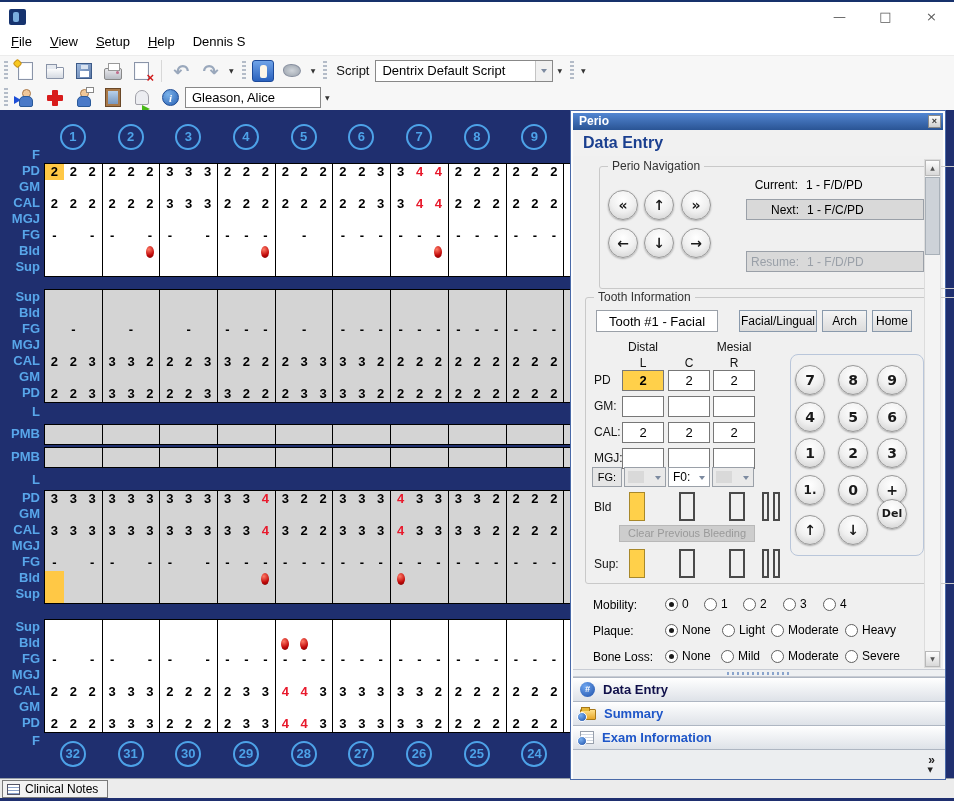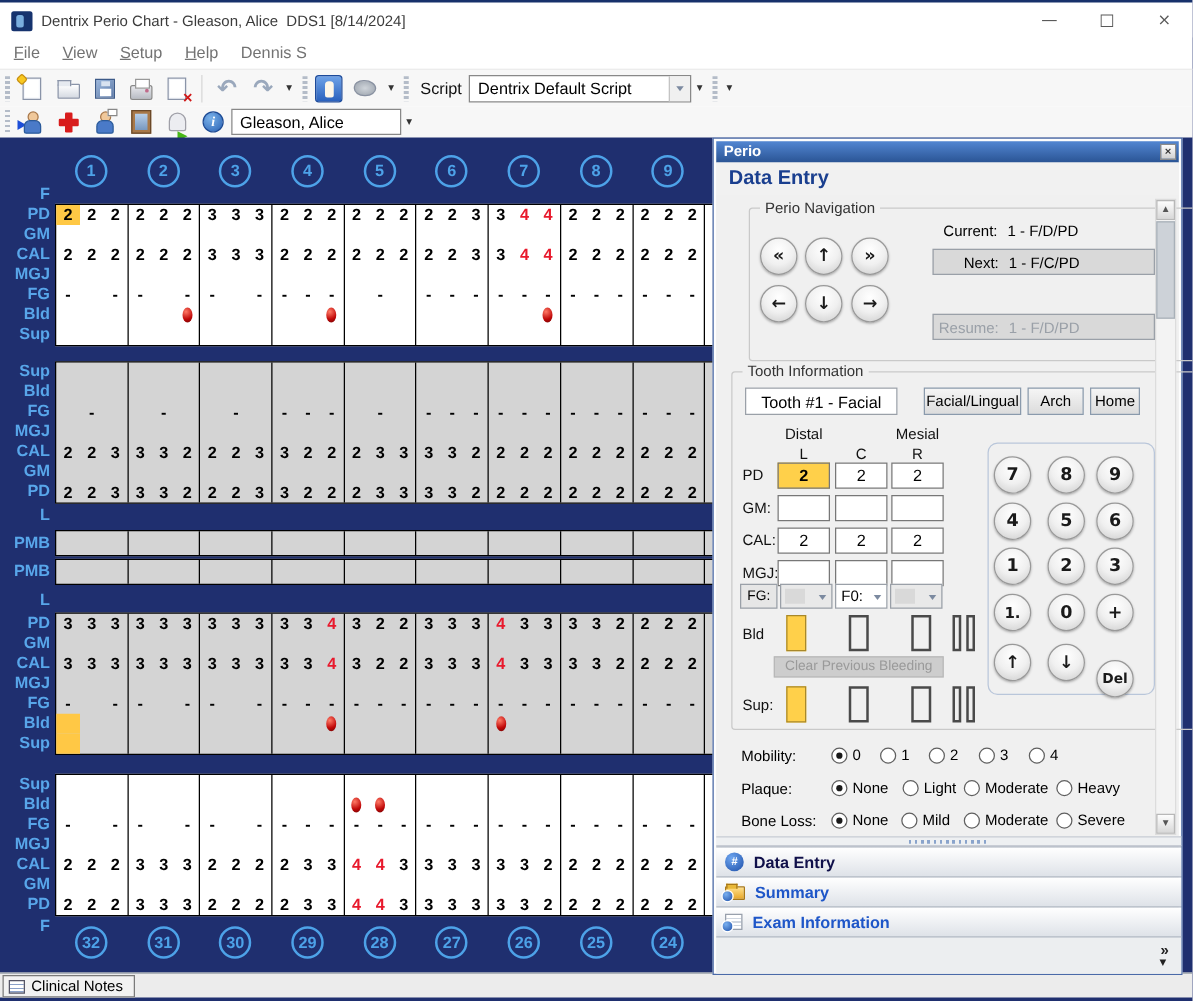--- a/index.html
+++ b/index.html
@@ -8,21 +8,21 @@
 
   
   .titlebar{position:absolute;left:0;top:0;width:954px;height:30px;background:#fff;border-top:2px solid #17316b}
   .app-icon{position:absolute;left:9px;top:7px;width:17px;height:16px;background:#16336e;border-radius:2px}
   .app-icon:after{content:"";position:absolute;left:4px;top:3px;width:6px;height:10px;background:#7aaede;border-radius:2px}
   .title-text{position:absolute;left:33px;top:8px;font-size:12px;color:#3c3c3c;white-space:pre}
   .winbtn{position:absolute;top:1px;width:45px;height:27px;text-align:center;line-height:27px;color:#5a5a5a;font-size:13px;font-family:"DejaVu Sans",sans-serif}
   .winbtn.min{right:92px}.winbtn.max{right:46px}.winbtn.close{right:0}
 
   .menubar{position:absolute;left:2px;top:30px;width:950px;height:25px;background:#fff}
-  .menu-item{display:inline-block;padding:0 9px;font-size:13px;line-height:24px;color:#737373}
+  .menu-item{display:inline-block;padding:0 9px;font-size:13px;line-height:24px;color:#000000}
   .accel::first-letter{text-decoration:underline}
 
   
   .toolbar{position:absolute;left:0;width:954px;background:#f7f7f7;display:flex;align-items:center}
   #toolbar1{top:55px;height:30px;border-top:1px solid #ececec}
   #toolbar2{top:85px;height:25px}
   .grip{width:4px;height:20px;margin:0 3px 0 4px;background:repeating-linear-gradient(180deg,#b4bcc8 0 2px,transparent 2px 4px)}
   .vsep{width:1px;height:22px;background:#d8d8d8;margin:0 5px}
   .tbi{width:29px;height:26px;position:relative;display:flex;align-items:center;justify-content:center}
   .caret{font-size:6px;color:#333;padding:0 4px;font-family:"DejaVu Sans",sans-serif}
@@ -134,21 +134,20 @@
   .cn-tab{position:absolute;left:2px;top:1px;height:18px;background:#f2f2f2;border:1px solid #7a7a7a;display:flex;align-items:center;padding:0 9px 0 4px;gap:5px;font-size:12px;color:#000}
   .cn-ico{width:13px;height:11px;background:repeating-linear-gradient(180deg,#fff 0 2px,#8aa0c8 2px 3px);border:1px solid #556}
 </style>
 </head>
 <body>
 
 <div id="app">
 
   <div class="titlebar">
     <div class="app-icon"></div>
-    <span class="title-text">Dentrix Perio Chart - Gleason, Alice  DDS1 [8/14/2024]</span>
     <div class="winbtn min">—</div>
     <div class="winbtn max">□</div>
     <div class="winbtn close">×</div>
   </div>
 
   <div class="menubar" id="menubar"><span class="menu-item accel">File</span><span class="menu-item accel">View</span><span class="menu-item accel">Setup</span><span class="menu-item accel">Help</span><span class="menu-item">Dennis S</span></div>
 
   <div class="toolbar" id="toolbar1">
     <i class="grip"></i>
     <div class="tbi">
@@ -1890,21 +1889,21 @@
         <div class="roundbtn" style="position: absolute; left: 252px; top: 104px;">5</div>
         <div class="roundbtn" style="position: absolute; left: 291px; top: 104px;">6</div>
         <div class="roundbtn" style="position: absolute; left: 209px; top: 140px;">1</div>
         <div class="roundbtn" style="position: absolute; left: 252px; top: 140px;">2</div>
         <div class="roundbtn" style="position: absolute; left: 291px; top: 140px;">3</div>
         <div class="roundbtn" style="position: absolute; left: 209px; top: 177px; font-size: 12px;">1.</div>
         <div class="roundbtn" style="position: absolute; left: 252px; top: 177px;">0</div>
         <div class="roundbtn" style="position: absolute; left: 291px; top: 177px;">+</div>
         <div class="roundbtn" style="position: absolute; left: 209px; top: 217px;">↑</div>
         <div class="roundbtn" style="position: absolute; left: 252px; top: 217px;">↓</div>
-        <div class="roundbtn" style="position: absolute; left: 291px; top: 230px; font-size: 11px;">Del</div>
+        <div class="roundbtn" style="position: absolute; left: 291px; top: 201px; font-size: 11px;">Del</div>
       </div>
 
     <div class="sb-track">
       <div class="sb-btn sb-up">▲</div>
       <div class="sb-thumb"></div>
       <div class="sb-btn sb-down">▼</div>
     </div>
 
     <div class="p-splitter">
         <i></i>

